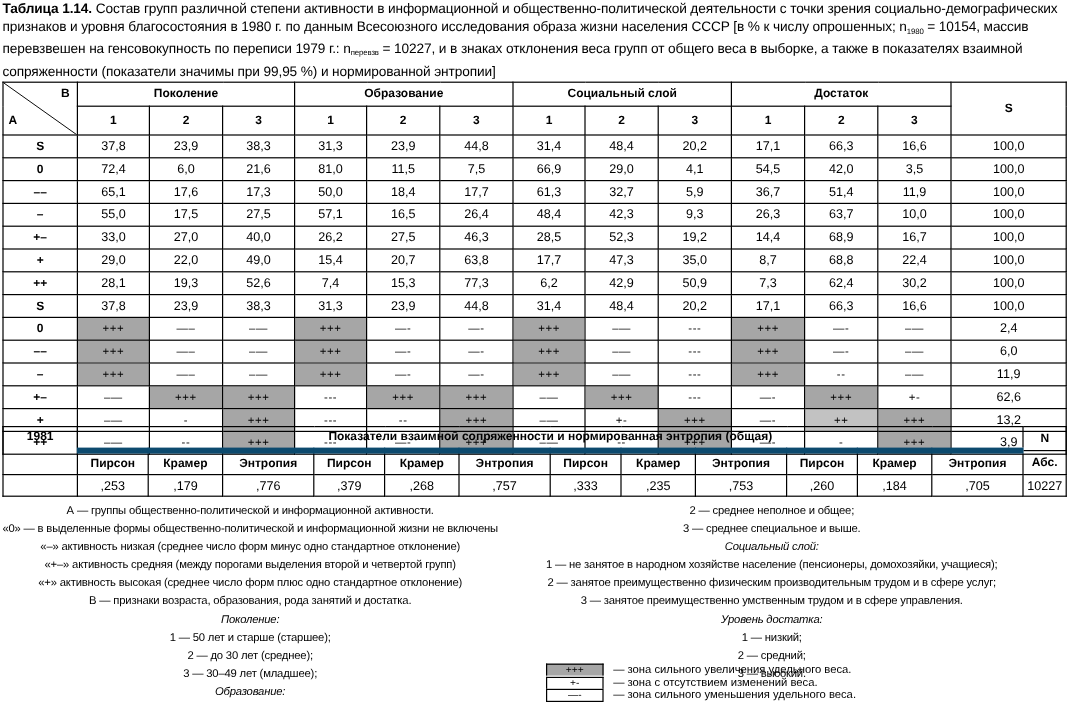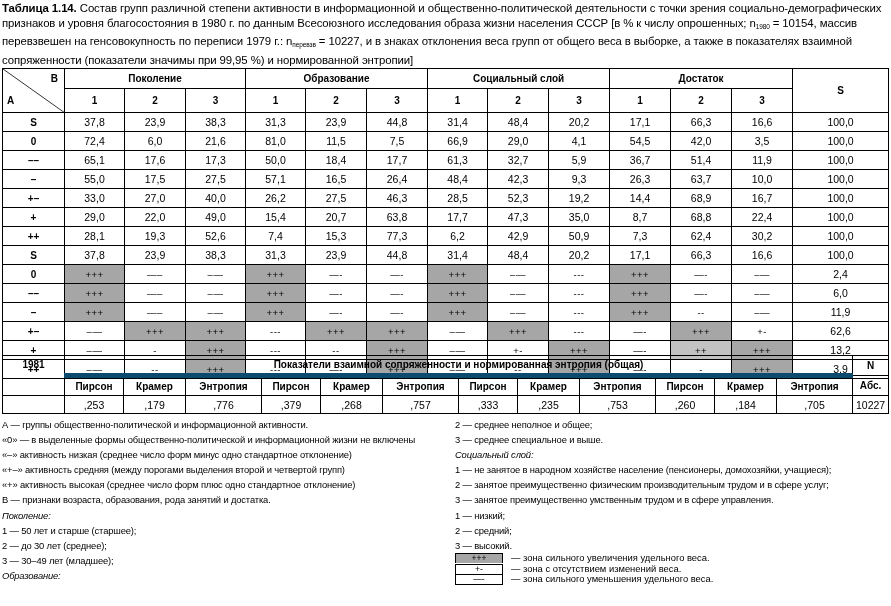--- a/index.html
+++ b/index.html
@@ -27,21 +27,21 @@
   #main tr.h1 td { height: 19px; }
   #main tr.h2 td { height: 23px; }
   .corner { position: relative; height: 44px; padding: 0; }
   .corner svg { position: absolute; left: 0; top: 0; }
   .corner .b { position: absolute; right: 6px; top: 4px; font-weight: bold; font-size: 10px; }
   .corner .a { position: absolute; left: 4px; bottom: 6px; font-weight: bold; font-size: 10px; }
   .sign { font-size: 9.5px; letter-spacing: 0.5px; }
   #bottom { top: 355px; width: 886px; }
   #bottom td { height: 17px; }
   .notes { position: absolute; font-size: 9.4px; line-height: 15.1px; letter-spacing: -0.15px; }
-  .notes div { white-space: nowrap; }
+  .notes div { white-space: nowrap; text-align: center; }
   .notes .it { font-style: italic; }
   .legend { position: absolute; left: 455px; top: 553px; }
   .legend .lrow { display: flex; align-items: center; height: 10.5px; }
   .legend .box {
     width: 46px; height: 9px; border: 1px solid #000; border-bottom: none; text-align: center;
     font-size: 8.5px; line-height: 9px; box-sizing: content-box;
   }
   .legend .lrow:last-child .box { border-bottom: 1px solid #000; }
   .legend .txt { margin-left: 8px; font-size: 9.4px; line-height: 10px; }
 </style>
@@ -393,20 +393,21 @@
     <div>3 — 30–49 лет (младшее);</div>
     <div class="it">Образование:</div>
   </div>
 <div class="notes" id="notes-right" style="left:455px; top:417px;">
     <div>2 — среднее неполное и общее;</div>
     <div>3 — среднее специальное и выше.</div>
     <div class="it">Социальный слой:</div>
     <div>1 — не занятое в народном хозяйстве население (пенсионеры, домохозяйки, учащиеся);</div>
     <div>2 — занятое преимущественно физическим производительным трудом и в сфере услуг;</div>
     <div>3 — занятое преимущественно умственным трудом и в сфере управления.</div>
+    <div class="it">Уровень достатка:</div>
     <div>1 — низкий;</div>
     <div>2 — средний;</div>
     <div>3 — высокий.</div>
   </div>
 
 <div class="legend" id="legend">
     <div class="lrow">
       <div class="box g">+++</div>
       <div class="txt">— зона сильного увеличения удельного веса.</div>
     </div>

